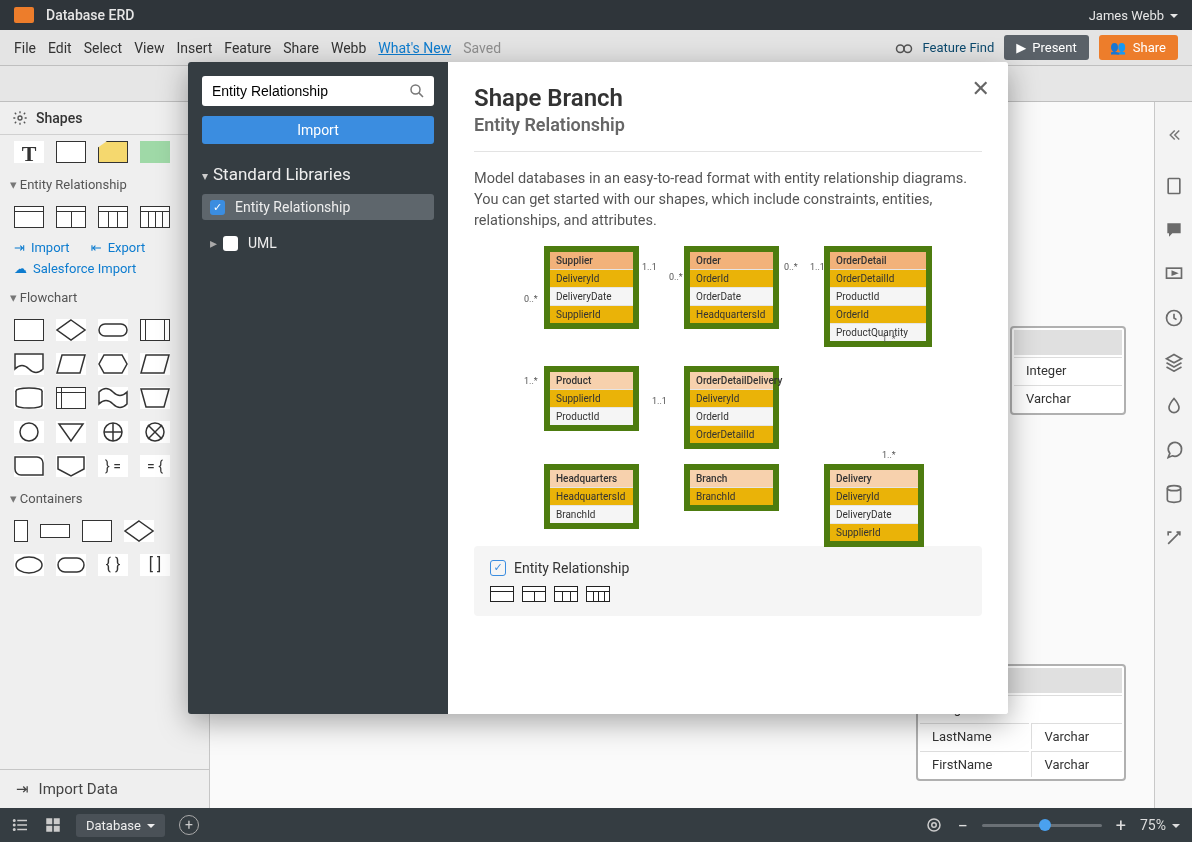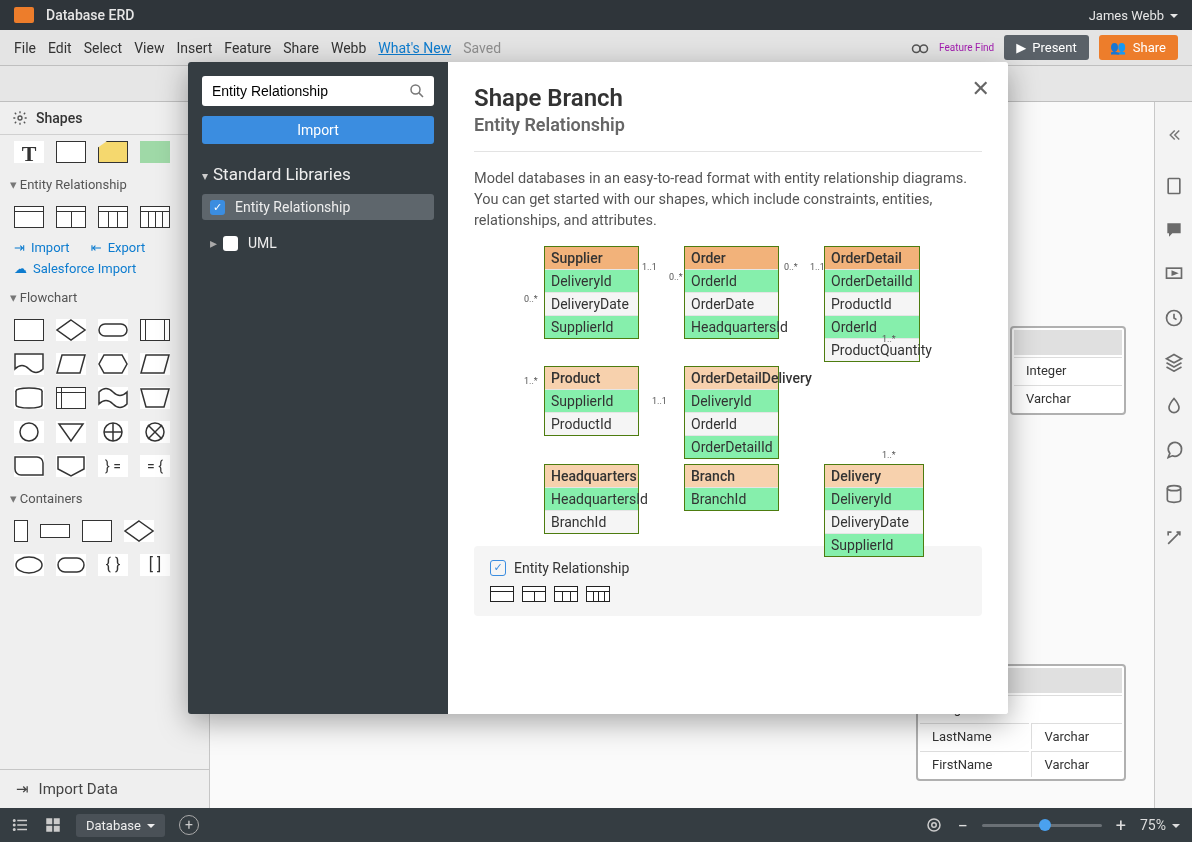--- a/index.html
+++ b/index.html
@@ -26,21 +26,21 @@
 
   .menubar{height:36px;background:#e4e4e4;border-bottom:1px solid #bfbfbf;display:flex;align-items:center;padding:0 14px;gap:18px}
   .menubar .left{display:flex;gap:12px}
   .menubar a{color:#333;text-decoration:none;font-size:14px}
   .menubar a.whatsnew{color:var(--link);text-decoration:underline}
   .menubar .saved{color:#8f8f8f}
   .menubar .right{margin-left:auto;display:flex;align-items:center;gap:10px}
   .pill-btn{padding:5px 12px;border-radius:3px;font-size:13px;display:flex;align-items:center;gap:6px;cursor:pointer}
   .pill-dark{background:#5a6168;color:#fff}
   .pill-orange{background:var(--orange);color:#fff}
-  .ff{color:#a21caf;font-size:10px}
+  .ff{color:#0c4a6e;font-size:13px}
 
   .toolbar{height:36px;background:#e6e6e6;border-bottom:1px solid #bfbfbf}
 
   .main{position:absolute;top:102px;bottom:34px;left:0;right:0;display:flex}
   .sidebar{width:210px;background:#efefef;border-right:1px solid #c6c6c6;display:flex;flex-direction:column}
   .sb-header{padding:8px 12px;font-size:14px;color:#333;display:flex;align-items:center;gap:8px;border-bottom:1px solid #d0d0d0;font-weight:500}
   .gear{width:16px;height:16px}
   .sb-section{padding:8px 10px;font-size:13px;color:#555}
   .sb-section::before{content:"▾ ";color:#777}
   .shape-row{display:flex;gap:12px;padding:6px 14px}
@@ -84,21 +84,21 @@
   .lib-item.sub::before{content:"▸ ";color:#aaa;margin-right:-4px}
 
   .modal-right{flex:1;background:#fff;padding:22px 26px;position:relative;overflow:hidden}
   .modal-right h1{margin:0 0 2px;font-size:24px;font-weight:600;color:#333}
   .modal-right h2{margin:0 0 16px;font-size:18px;font-weight:600;color:#666}
   .modal-right p{color:#555;line-height:1.45;font-size:14.5px}
   .close-x{position:absolute;top:14px;right:18px;font-size:22px;color:#666;cursor:pointer}
   .modal-right hr{border:none;border-top:1px solid #e3e3e3;margin:16px 0}
 
   .erd-preview{position:relative;height:290px;margin:10px 0}
-  .erd-table{position:absolute;border:1px solid #4d7c0f;font-size:14px;background:#86efac}
+  .erd-table{position:absolute;border:6px solid #4d7c0f;font-size:10px;background:#eab308}
   .erd-table .hd{background:#f2b27a;padding:3px 6px;font-weight:500}
   .erd-table .rw{padding:3px 6px;border-top:1px solid #e5e5e5}
   .erd-table .rw:nth-child(odd){background:#f5f5f5}
 
   .option-box{background:#f5f5f5;border-radius:4px;padding:14px 16px;margin-top:6px}
   .option-box .lbl{font-size:14px;color:#333}
   .opt-row{display:flex;gap:8px;margin-top:10px}
   .opt-shape{width:24px;height:16px;border:1.5px solid #222;background:#fff}
   .cb-out{width:16px;height:16px;border:1.5px solid var(--blue);border-radius:3px;display:inline-flex;align-items:center;justify-content:center;margin-right:8px;color:var(--blue);font-size:11px}
 
@@ -476,21 +476,21 @@
         <div class="rw">DeliveryId</div>
         <div class="rw">DeliveryDate</div>
         <div class="rw">SupplierId</div>
       </div>
       <div class="erd-table" style="top:0;left:210px;width:95px">
         <div class="hd">Order</div>
         <div class="rw">OrderId</div>
         <div class="rw">OrderDate</div>
         <div class="rw">HeadquartersId</div>
       </div>
-      <div class="erd-table" style="top:0;left:350px;width:96px">
+      <div class="erd-table" style="top:0;left:350px;width:108px">
         <div class="hd">OrderDetail</div>
         <div class="rw">OrderDetailId</div>
         <div class="rw">ProductId</div>
         <div class="rw">OrderId</div>
         <div class="rw">ProductQuantity</div>
       </div>
       <div class="erd-table" style="top:120px;left:70px;width:95px">
         <div class="hd" style="background:#f7d1ad">Product</div>
         <div class="rw">SupplierId</div>
         <div class="rw">ProductId</div>

